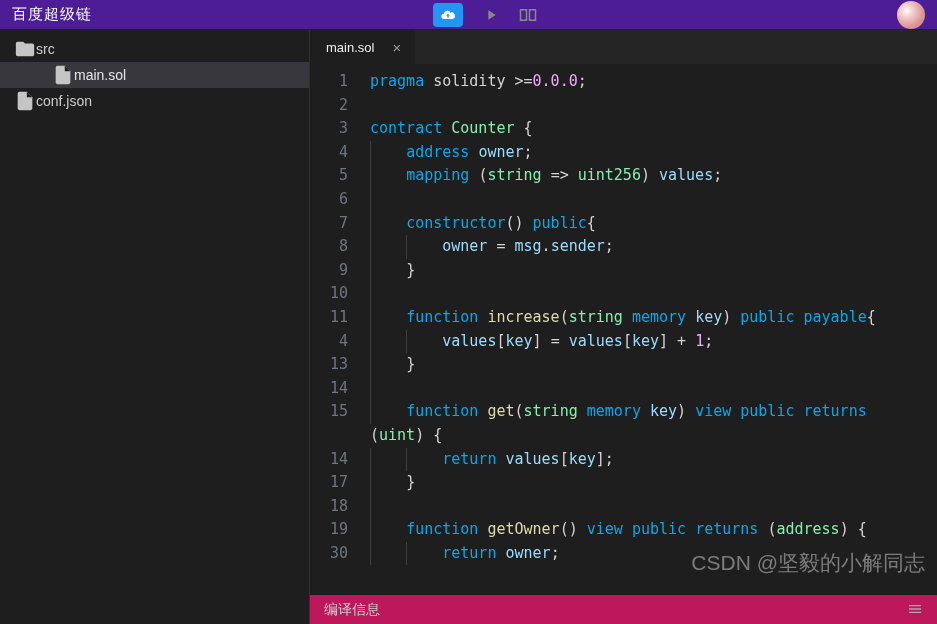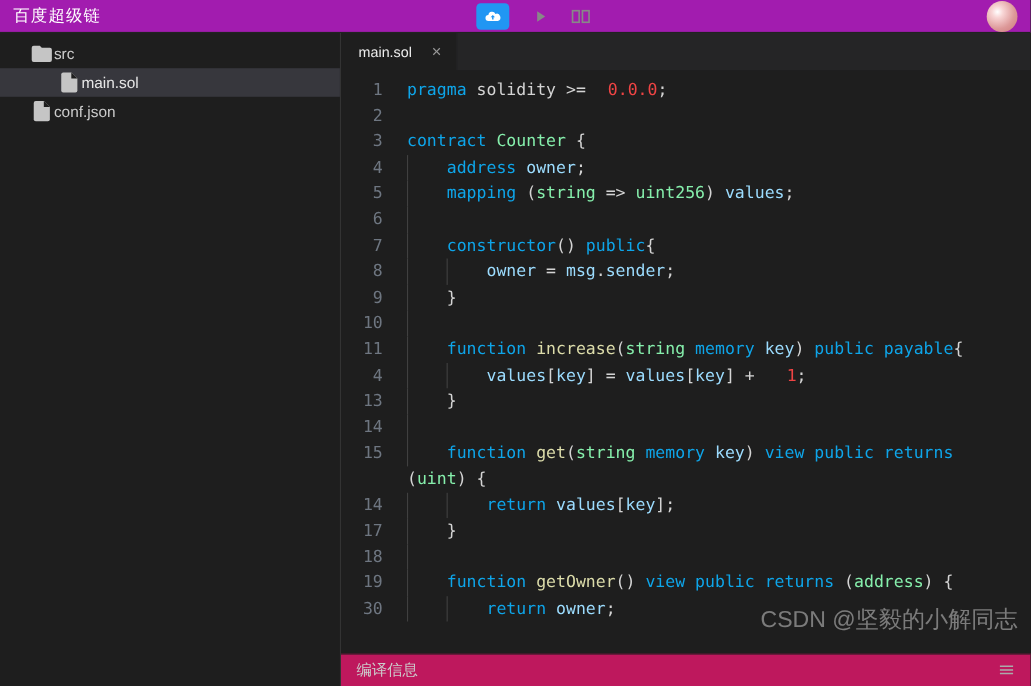--- a/index.html
+++ b/index.html
@@ -8,21 +8,21 @@
     background: #1e1e1e;
     font-family: "Microsoft YaHei", -apple-system, "Segoe UI", sans-serif;
     color: #ccc;
     overflow: hidden;
     position: relative;
     font-size: 13px;
   }
   
   .topbar {
     height: 30px;
-    background: #a21caf;
+    background: #4c1d95;
     display: flex;
     align-items: center;
     padding: 0 12px;
     justify-content: space-between;
     border-bottom: 1px solid #222;
   }
   .brand { color: #fff; font-size: 15px; letter-spacing: 1px; font-weight: 500; }
   .topbar-right { display: flex; align-items: center; gap: 20px; }
   .top-blue {
     width: 30px; height: 24px; background:#2196f3; border-radius:4px;
@@ -41,21 +41,21 @@
   
   .sidebar {
     width: 310px;
     background: #1e1e1e;
     border-right: 1px solid #333;
     padding-top: 6px;
   }
   .tree-row {
     display: flex; align-items: center;
     height: 26px;
-    padding-left: 27px;
+    padding-left: 14px;
     color: #ccc; font-size: 14px;
     cursor: pointer;
   }
   .tree-row.indent1 { padding-left: 52px; }
   .tree-row.selected {
     background: #37373d;
     color: #e6e6e6;
   }
   .tree-icon { width: 22px; display:flex; align-items:center; }
   
@@ -106,21 +106,21 @@
     padding-left: 4px;
   }
   .guide {
     position:absolute; top:0; bottom:0; width:1px; background:#404040;
   }
   
   .kw   { color: #0ea5e9; }
   .type { color: #86efac; }
   .id   { color: #9cdcfe; }
   .fn   { color: #dcdcaa; }
-  .num  { color: #ef4444; margin-left: 20px; }
+  .num  { color: #f0abfc; }
   .punc { color: #d4d4d4; }
   
   .bottombar {
     height: 30px;
     background: #be185d;
     display: flex; align-items: center;
     justify-content: space-between;
     padding: 0 14px;
     color:#ccc; font-size: 14px;
     border-top: 1px solid #1b1b1b;

